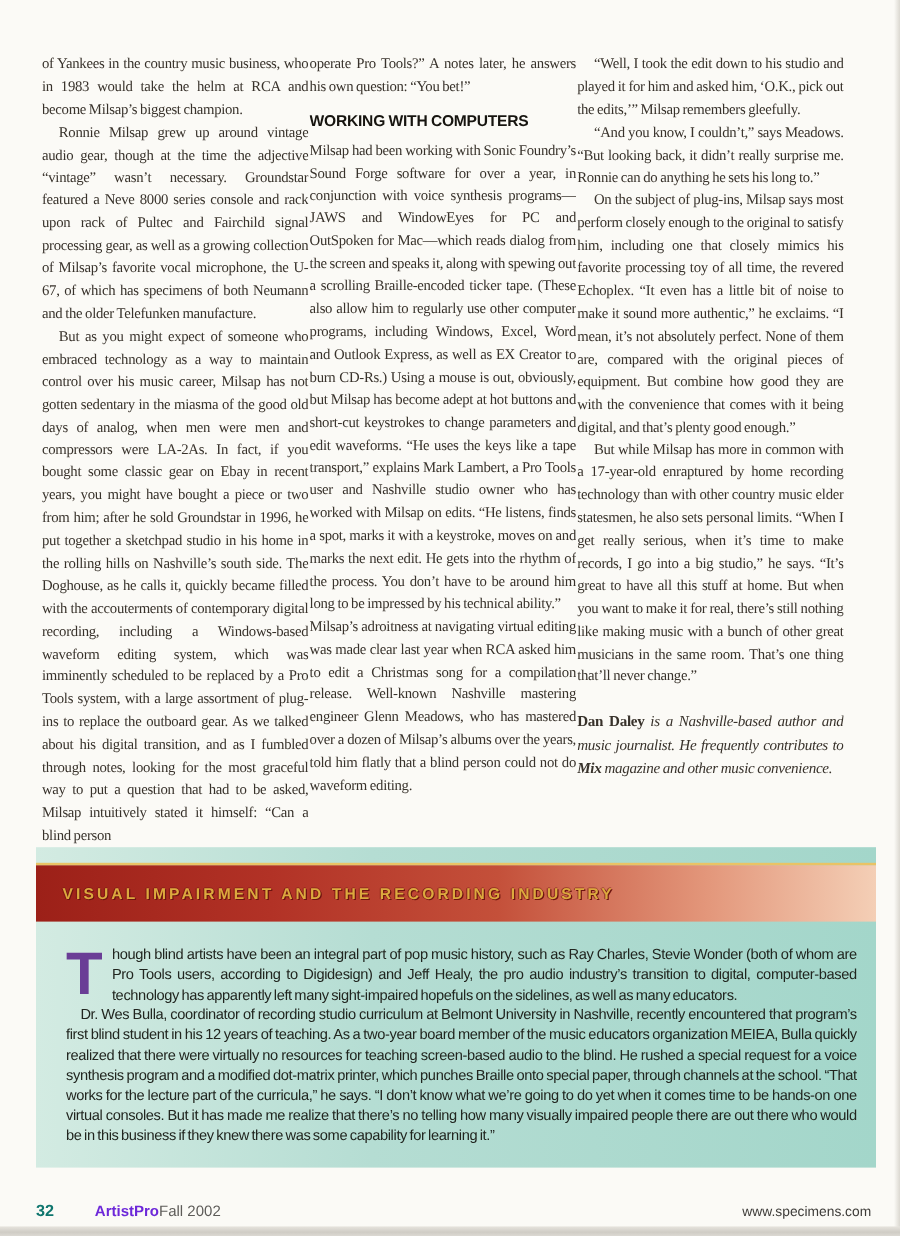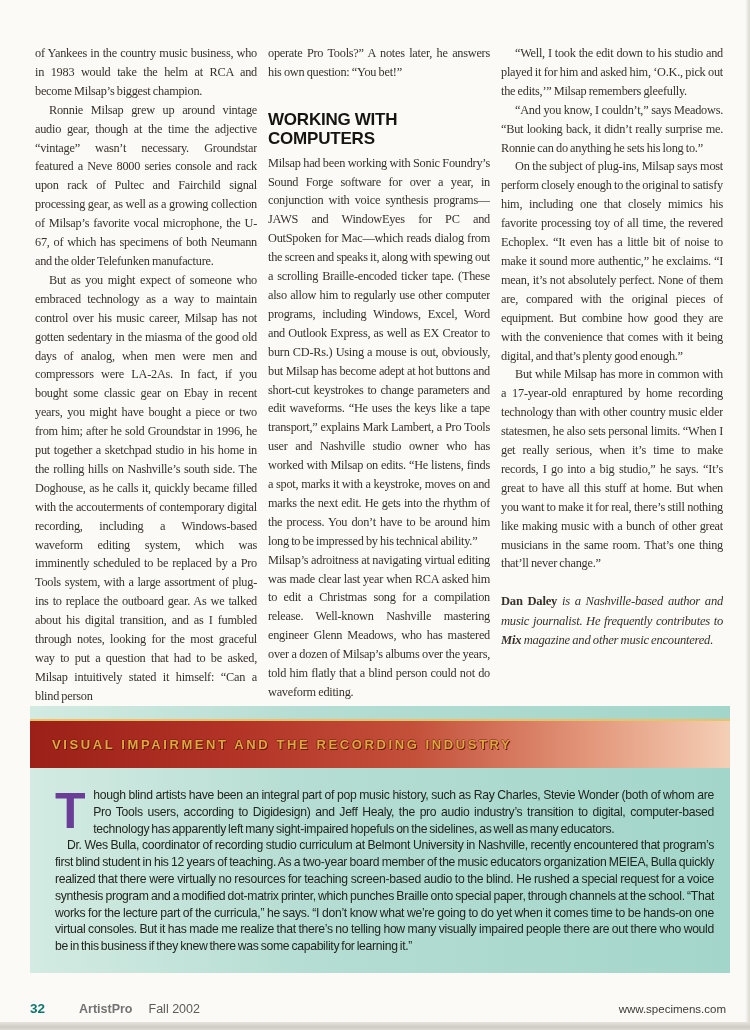--- a/index.html
+++ b/index.html
@@ -10,31 +10,31 @@
   }
   
   .edge-bottom{position:absolute;left:0;bottom:0;width:750px;height:8px;
     background:linear-gradient(180deg,#e7e4de 0%,#cfccc5 60%,#dcd9d3 100%);}
   .edge-right{position:absolute;top:0;right:0;width:5px;height:1030px;
     background:linear-gradient(90deg,rgba(0,0,0,0) 0%,#dbd8d1 100%);}
 
   
   .article{
     position:absolute;left:35px;top:44px;width:688px;height:666px;
-    display:flex;gap:11px;
+    display:flex;gap:1px;
     color:#38322b;font-size:12.3px;line-height:18.9px;
     letter-spacing:-0.25px;word-spacing:-0.5px;text-align:justify;
   }
   .col{width:222px;height:666px;overflow:hidden;}
   .para{margin:0;text-indent:14px;}
   .para.noindent{text-indent:0;}
   .subhead{
     font-family:"Liberation Sans",sans-serif;font-weight:bold;
-    font-size:17px;letter-spacing:-0.2px;color:#16140f;
-    margin:29px 0 5px 0;text-align:left;
+    font-size:13px;letter-spacing:-0.2px;color:#16140f;
+    margin:10px 0 5px 0;text-align:left;
   }
   .bio{margin-top:19px;font-size:12.6px;line-height:19.4px;}
   .bio-name{font-weight:bold;font-style:normal;}
   .bio-italic{font-style:italic;}
   .bio-mix{font-weight:bold;font-style:italic;}
 
   
   .panel{
     position:absolute;left:30px;top:706px;width:700px;height:267px;
     background:linear-gradient(90deg,#d3ebe2 0%,#b5ddd3 40%,#a3d6ca 100%);
@@ -64,22 +64,22 @@
   .panel-body p{margin:0;}
   .panel-p2{text-indent:12px;}
 
   
   .footer{
     position:absolute;left:30px;top:1001px;width:696px;
     display:flex;align-items:baseline;
     font-family:"Liberation Sans",sans-serif;color:#2a2a2a;
   }
   .page-num{font-weight:bold;font-size:13.5px;color:#0f766e;}
-  .mag-name{font-weight:bold;font-size:12.5px;margin-left:34px;color:#737373;}
-  .issue{font-size:12.5px;margin-left:16px;color:#5d5b58;}
+  .mag-name{font-weight:bold;font-size:12.5px;margin-left:34px;color:#6d28d9;}
+  .issue{font-size:12.5px;color:#5d5b58;}
   .footer-spacer{flex:1;}
   .website{font-size:11.5px;color:#3d3b38;}
 </style>
 </head>
 <body>
 
 <div class="article">
   <div class="col">
     <p class="para noindent">of Yankees in the country music business, who in 1983 would take the helm at RCA and become Milsap’s biggest champion.</p>
     <p class="para">Ronnie Milsap grew up around vintage audio gear, though at the time the adjective “vintage” wasn’t necessary. Groundstar featured a Neve 8000 series console and rack upon rack of Pultec and Fairchild signal processing gear, as well as a growing collection of Milsap’s favorite vocal microphone, the U-67, of which has specimens of both Neumann and the older Telefunken manufacture.</p>
@@ -89,21 +89,21 @@
     <p class="para noindent">operate Pro Tools?” A notes later, he answers his own question: “You bet!”</p>
     <h3 class="subhead">WORKING WITH COMPUTERS</h3>
     <p class="para noindent">Milsap had been working with Sonic Foundry’s Sound Forge software for over a year, in conjunction with voice synthesis programs—JAWS and WindowEyes for PC and OutSpoken for Mac—which reads dialog from the screen and speaks it, along with spewing out a scrolling Braille-encoded ticker tape. (These also allow him to regularly use other computer programs, including Windows, Excel, Word and Outlook Express, as well as EX Creator to burn CD-Rs.) Using a mouse is out, obviously, but Milsap has become adept at hot buttons and short-cut keystrokes to change parameters and edit waveforms. “He uses the keys like a tape transport,” explains Mark Lambert, a Pro Tools user and Nashville studio owner who has worked with Milsap on edits. “He listens, finds a spot, marks it with a keystroke, moves on and marks the next edit. He gets into the rhythm of the process. You don’t have to be around him long to be impressed by his technical ability.”</p>
     <p class="para noindent">Milsap’s adroitness at navigating virtual editing was made clear last year when RCA asked him to edit a Christmas song for a compilation release. Well-known Nashville mastering engineer Glenn Meadows, who has mastered over a dozen of Milsap’s albums over the years, told him flatly that a blind person could not do waveform editing.</p>
   </div>
   <div class="col">
     <p class="para">“Well, I took the edit down to his studio and played it for him and asked him, ‘O.K., pick out the edits,’” Milsap remembers gleefully.</p>
     <p class="para">“And you know, I couldn’t,” says Meadows. “But looking back, it didn’t really surprise me. Ronnie can do anything he sets his long to.”</p>
     <p class="para">On the subject of plug-ins, Milsap says most perform closely enough to the original to satisfy him, including one that closely mimics his favorite processing toy of all time, the revered Echoplex. “It even has a little bit of noise to make it sound more authentic,” he exclaims. “I mean, it’s not absolutely perfect. None of them are, compared with the original pieces of equipment. But combine how good they are with the convenience that comes with it being digital, and that’s plenty good enough.”</p>
     <p class="para">But while Milsap has more in common with a 17-year-old enraptured by home recording technology than with other country music elder statesmen, he also sets personal limits. “When I get really serious, when it’s time to make records, I go into a big studio,” he says. “It’s great to have all this stuff at home. But when you want to make it for real, there’s still nothing like making music with a bunch of other great musicians in the same room. That’s one thing that’ll never change.”</p>
-    <p class="bio"><span class="bio-name">Dan Daley</span><span class="bio-italic"> is a Nashville-based author and music journalist. He frequently contributes to </span><span class="bio-mix">Mix</span><span class="bio-italic"> magazine and other music encountered.</span></p>
+    <p class="bio"><span class="bio-name">Dan Daley</span><span class="bio-italic"> is a Nashville-based author and music journalist. He frequently contributes to </span><span class="bio-mix">Mix</span><span class="bio-italic"> magazine and other music convenience.</span></p>
   </div>
 </div>
 
 <div class="panel">
   <div class="panel-bar">
     <span class="panel-title">VISUAL IMPAIRMENT AND THE RECORDING INDUSTRY</span>
   </div>
   <div class="panel-body">
     <p><span class="dropcap">T</span><span>hough blind artists have been an integral part of pop music history, such as Ray Charles, Stevie Wonder (both of whom are Pro Tools users, according to Digidesign) and Jeff Healy, the pro audio industry’s transition to digital, computer-based technology has apparently left many sight-impaired hopefuls on the sidelines, as well as many educators.</span></p>
     <p class="panel-p2">Dr. Wes Bulla, coordinator of recording studio curriculum at Belmont University in Nashville, recently encountered that program’s first blind student in his 12 years of teaching. As a two-year board member of the music educators organization MEIEA, Bulla quickly realized that there were virtually no resources for teaching screen-based audio to the blind. He rushed a special request for a voice synthesis program and a modified dot-matrix printer, which punches Braille onto special paper, through channels at the school. “That works for the lecture part of the curricula,” he says. “I don’t know what we’re going to do yet when it comes time to be hands-on one virtual consoles. But it has made me realize that there’s no telling how many visually impaired people there are out there who would be in this business if they knew there was some capability for learning it.”</p>

